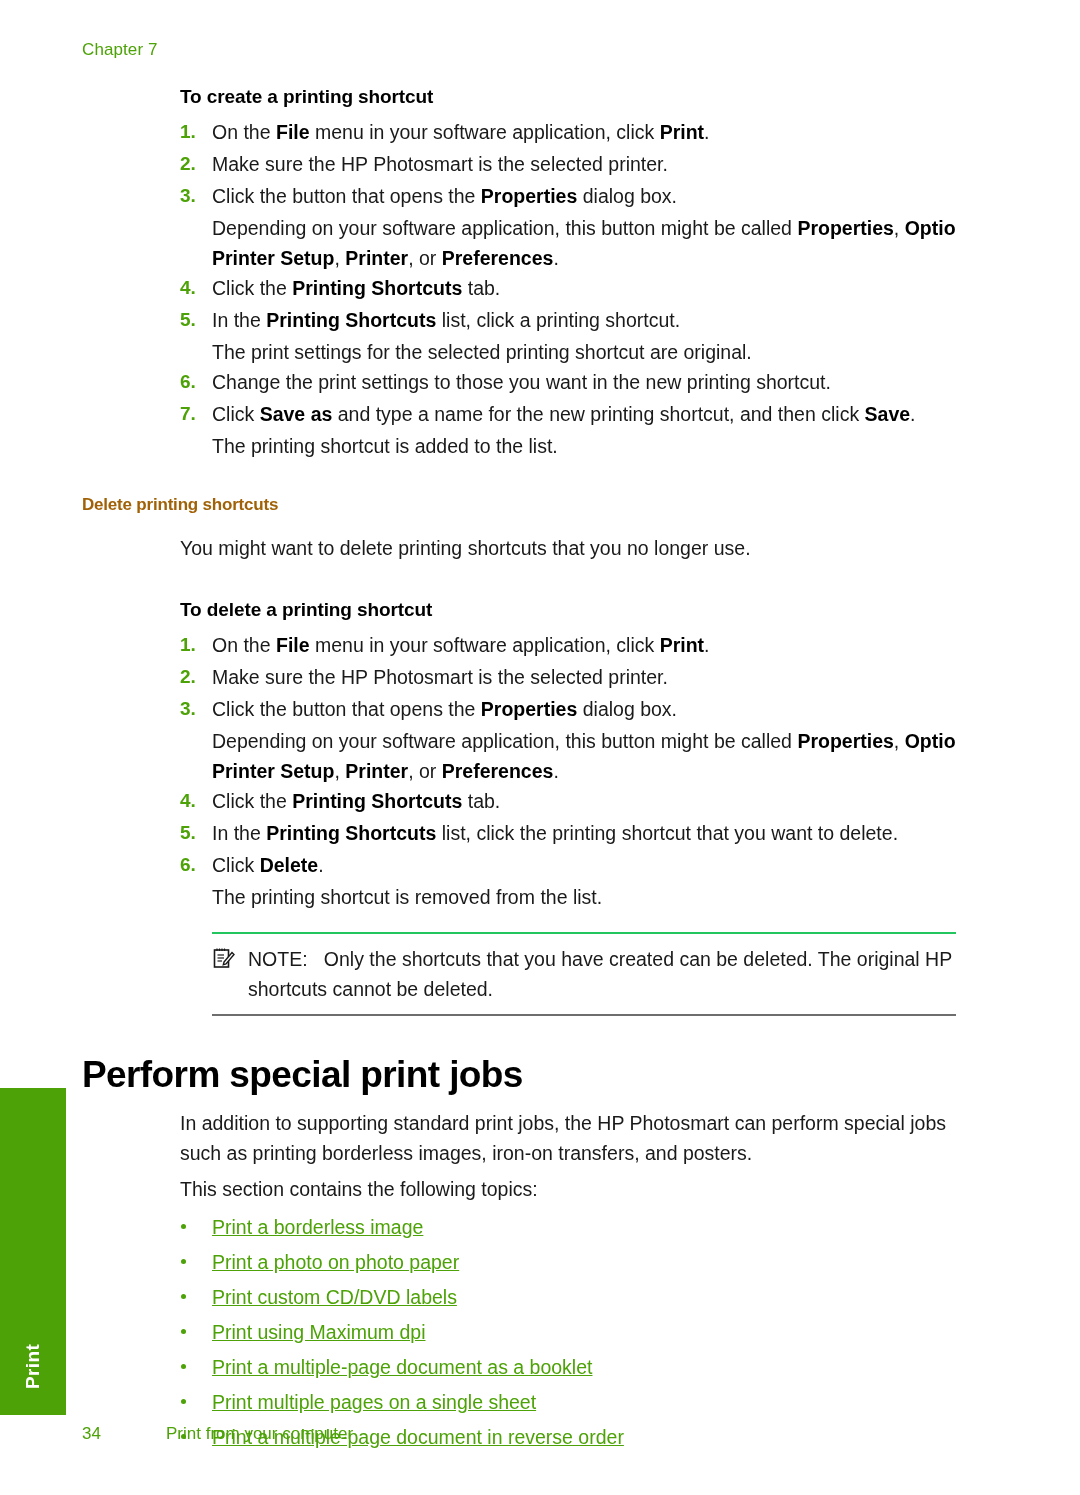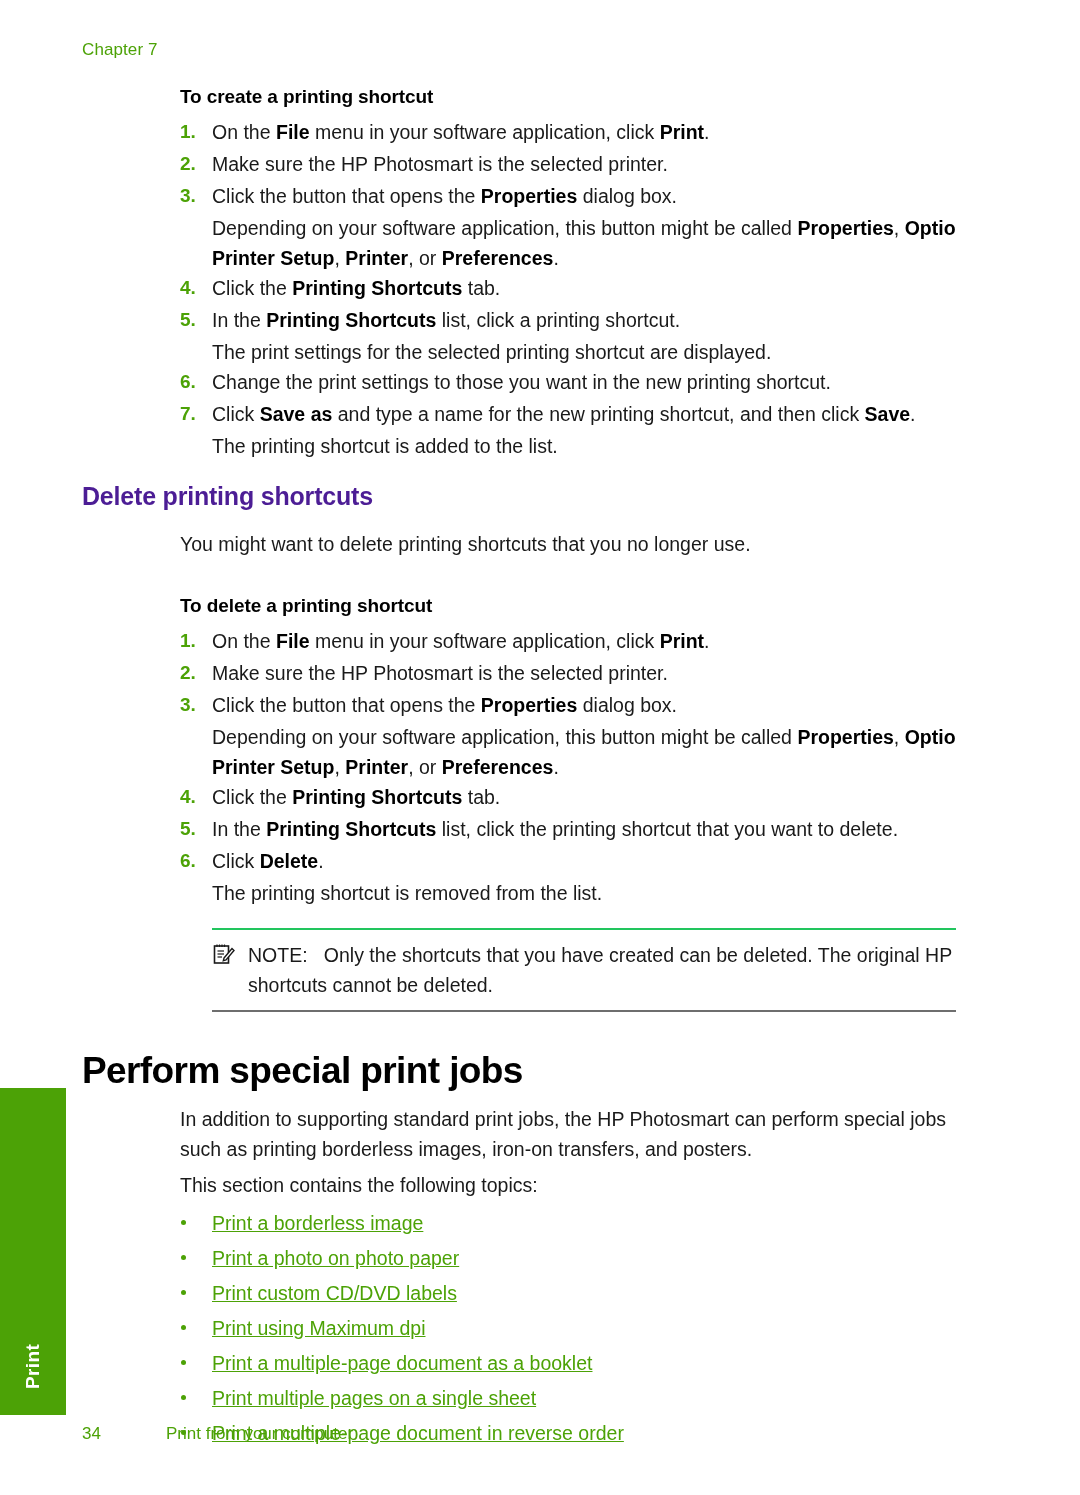--- a/index.html
+++ b/index.html
@@ -75,25 +75,25 @@
     line-height: 30px;
     color: #1a1a1a;
     margin-left: 212px;
     margin-right: 90px;
   }
 
   b, .b { font-weight: bold; color: #000; }
 
   
   .h2 {
-    font-size: 25px;
-    font-weight: bold;
-    color: #4c1d95;
+    font-size: 17px;
+    font-weight: bold;
+    color: #a16207;
     margin-left: 82px;
-    margin-top: 21px;
+    margin-top: 34px;
     margin-bottom: 18px;
     letter-spacing: -0.2px;
   }
 
   .body-para {
     font-size: 19.5px;
     line-height: 30px;
     color: #1a1a1a;
     margin-left: 180px;
     margin-right: 90px;
@@ -237,21 +237,21 @@
     <ol class="steps">
       <li>
         <span class="num">4.</span>
         <span>Click the <b>Printing Shortcuts</b> tab.</span>
       </li>
       <li>
         <span class="num">5.</span>
         <span>In the <b>Printing Shortcuts</b> list, click a printing shortcut.</span>
       </li>
     </ol>
-    <div class="substep">The print settings for the selected printing shortcut are displayed.</div>
+    <div class="substep">The print settings for the selected printing shortcut are original.</div>
     <ol class="steps">
       <li>
         <span class="num">6.</span>
         <span>Change the print settings to those you want in the new printing shortcut.</span>
       </li>
       <li>
         <span class="num">7.</span>
         <span>Click <b>Save as</b> and type a name for the new printing shortcut, and then click <b>Save</b>.</span>
       </li>
     </ol>

